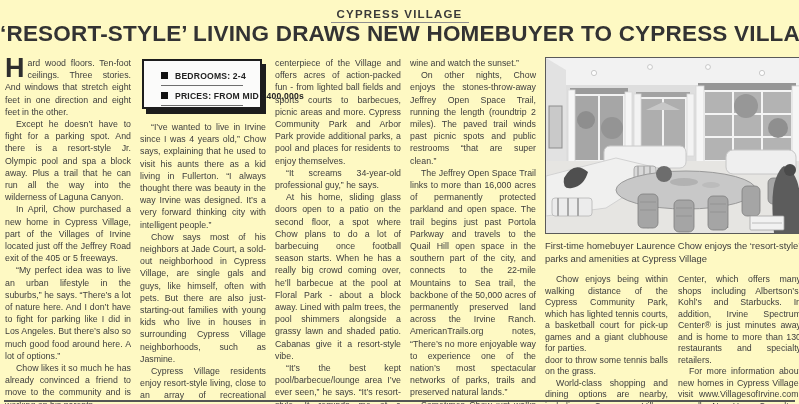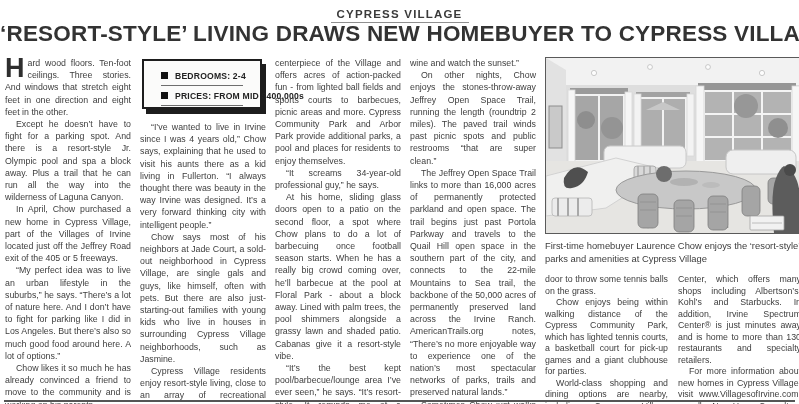--- a/index.html
+++ b/index.html
@@ -1,17 +1,17 @@
 <!DOCTYPE html>
 <html><head>
 <meta charset="utf-8">
 <style>
   html,body{margin:0;padding:0;background:#e8e7e4;}
   .page{
-    position:relative;width:799px;height:404px;background:#ffffff;
+    position:relative;width:799px;height:404px;background:#fef9c3;
     font-family:"Liberation Sans",sans-serif;color:#3d3d3d;overflow:hidden;
     box-sizing:border-box;
   }
   .kicker-wrap{position:absolute;top:4px;left:0;right:0;text-align:center;}
   .kicker{
     display:inline-block;font-size:11.5px;letter-spacing:1.2px;color:#3a3a3a;
     padding:0 6px 2px;border-bottom:1px solid #8f8f8f;font-weight:bold;
   }
   .headline{
     position:absolute;top:21px;left:0;right:0;margin:0;text-align:center;
@@ -198,22 +198,22 @@
 
           <path d="M238,108 q14,6 16,30 l0,37 l-26,0 q-4,-40 2,-55 q4,-10 8,-12" fill="#5c5c5c"></path>
           <circle cx="244" cy="112" r="6" fill="#4a4a4a"></circle>
           <rect x="204" y="158" width="34" height="14" rx="1" fill="#f1f1f1" stroke="#a5a5a5" stroke-width="0.8"></rect>
           <line x1="206" y1="165" x2="236" y2="165" stroke="#bcbcbc" stroke-width="1"></line>
         </svg>
       </div>
       <div class="caption">First-time homebuyer Laurence Chow enjoys the ‘resort-style’ parks and amenities at Cypress Village</div>
       <div class="subcols">
         <div class="subcol">
+          <p class="para indent">Chow enjoys being within walking distance of the Cypress Community Park, which has lighted tennis courts, a basketball court for pick-up games and a giant clubhouse for parties.</p>
           <p class="para">door to throw some tennis balls on the grass.</p>
-          <p class="para indent">Chow enjoys being within walking distance of the Cypress Community Park, which has lighted tennis courts, a basketball court for pick-up games and a giant clubhouse for parties.</p>
           <p class="para indent">World-class shopping and dining options are nearby, including Cypress Village Shopping</p>
         </div>
         <div class="subcol">
           <p class="para">Center, which offers many shops including Albertson’s, Kohl’s and Starbucks.  In addition, Irvine Spectrum Center® is just minutes away and is home to more than 130 restaurants and specialty retailers.</p>
           <p class="para indent">For more information about new homes in Cypress Village, visit www.VillagesofIrvine.com, or call a New Home Consultant at (949) 720-3234.</p>
         </div>
       </div>
     </div>
 
   </div>

